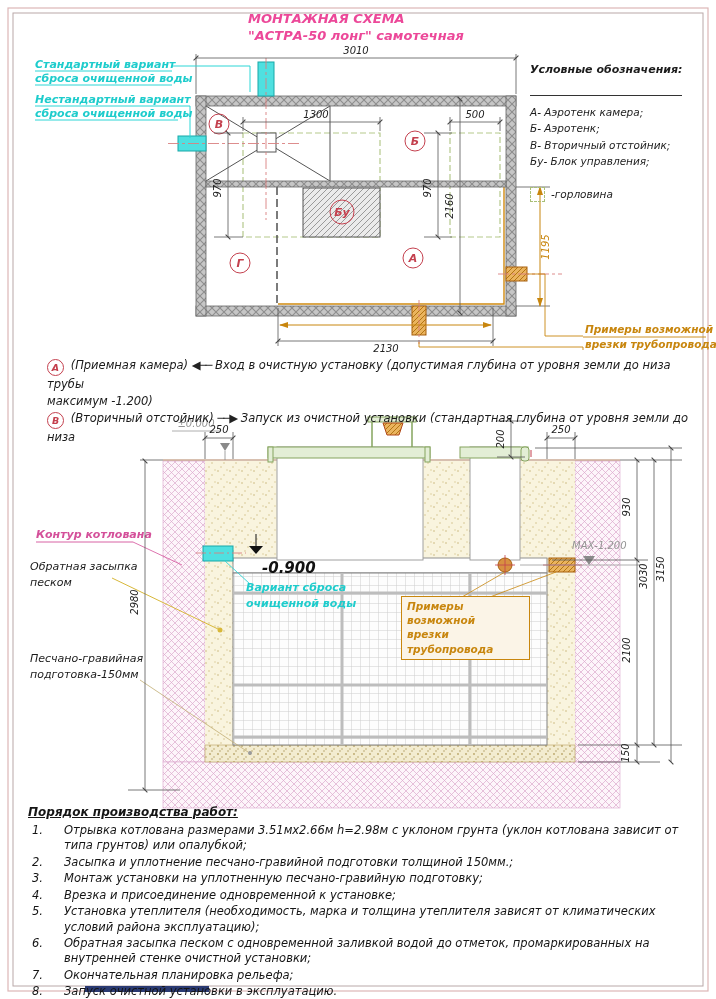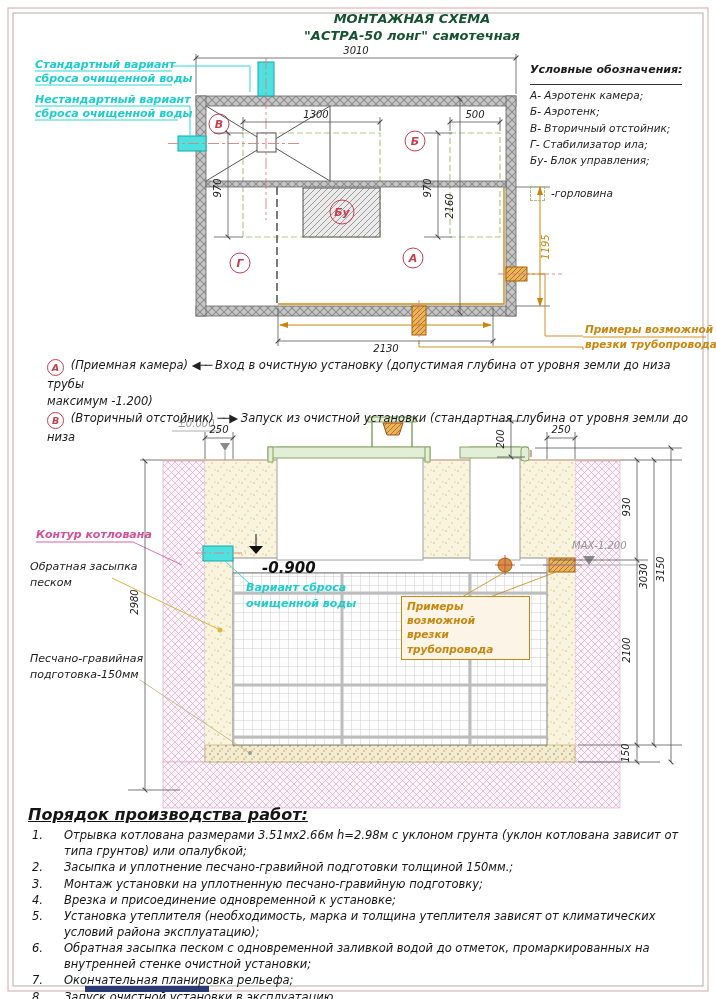--- a/index.html
+++ b/index.html
@@ -1,36 +1,36 @@
 <!DOCTYPE html>
 <html><head>
 <meta charset="utf-8">
 <style>
   html,body{margin:0;padding:0;background:#fff;}
   #page{position:relative;width:716px;height:999px;background:#fff;overflow:hidden;
         font-family:"DejaVu Sans",sans-serif;}
   .abs{position:absolute;}
   
-  #title{left:217px;top:11px;width:390px;text-align:center;
-         font:italic bold 13px/1.3 "DejaVu Sans",sans-serif;color:#14532d;}
+  #title{left:248px;top:11px;width:390px;text-align:left;
+         font:italic bold 13px/1.3 "DejaVu Sans",sans-serif;color:#ec4899;}
   #legend{left:530px;top:61px;width:180px;font:italic 10.5px/1.55 "DejaVu Sans",sans-serif;color:#1c1c1c;}
   #legend .lg-title{font-weight:bold;font-size:11px;border-bottom:1px solid #333;
-         display:inline-block;padding-bottom:6px;margin-bottom:2px;}
+         display:inline-block;padding-bottom:17px;margin-bottom:8px;}
   #legend .lg-neck{display:flex;align-items:center;margin-top:17px;}
   #legend .lg-sq{width:13px;height:13px;border:1px dashed #a9bf76;margin-right:6px;flex:0 0 auto;}
   #notes{left:28px;top:357px;width:670px;font:italic 11.5px/1.4 "DejaVu Sans",sans-serif;color:#1a1a1a;}
   .ncirc{display:inline-block;width:15px;height:15px;border:1px solid #c4404e;border-radius:50%;
          color:#c4404e;font:italic bold 9.5px/15px "DejaVu Sans",sans-serif;text-align:center;
          margin-right:3px;vertical-align:-2px;}
   .arr{letter-spacing:-1px;color:#222;}
   .note-cont{margin-bottom:1px;margin-left:19px;}
   #sect-box{left:401px;top:596px;width:118px;border:1px solid #c8860e;background:#fbf4e7;
             padding:2px 4px 3px 5px;font:italic bold 10.5px/1.35 "DejaVu Sans",sans-serif;color:#c8860e;}
   #worklist{left:28px;top:804px;width:672px;font:italic 11.5px/1.34 "DejaVu Sans",sans-serif;color:#151515;}
-  #worklist .wl-title{font-weight:bold;font-size:16px;text-decoration:underline;margin-bottom:3px;}
+  #worklist .wl-title{font-weight:bold;font-size:12px;text-decoration:underline;margin-bottom:3px;}
   #worklist ol{margin:0;padding:0;list-style:none;counter-reset:wl;}
   #worklist li{counter-increment:wl;position:relative;padding-left:36px;margin-bottom:1px;}
   #worklist li::before{content:counter(wl) ".";position:absolute;left:4px;font-style:italic;}
   svg text{font-family:"DejaVu Sans",sans-serif;font-style:italic;}
   .dim{font-size:10px;fill:#222;}
   .dimO{font-size:10px;fill:#c8860e;}
   .cy{font-size:11px;font-weight:bold;fill:#1ecccc;}
   .or{font-size:10.5px;font-weight:bold;fill:#c8860e;}
   .mg{font-size:11px;font-weight:bold;fill:#d4509a;}
   .bk{font-size:11px;fill:#1a1a1a;}
@@ -331,21 +331,20 @@
 <div id="title" class="abs">
   <div>МОНТАЖНАЯ СХЕМА</div>
   <div>"АСТРА-50 лонг" самотечная</div>
 </div>
 
 <div id="legend" class="abs">
   <div class="lg-title">Условные обозначения:</div>
   <div>А- Аэротенк камера;</div>
   <div>Б- Аэротенк;</div>
   <div>В- Вторичный отстойник;</div>
-  <div>Г- Стабилизатор ила;</div>
   <div>Бу- Блок управления;</div>
   <div class="lg-neck">
     <span class="lg-sq"></span>
     <span>-горловина</span>
   </div>
 </div>
 
 <div id="notes" class="abs">
   <div class="note-cont">
     <span class="ncirc">А</span>

